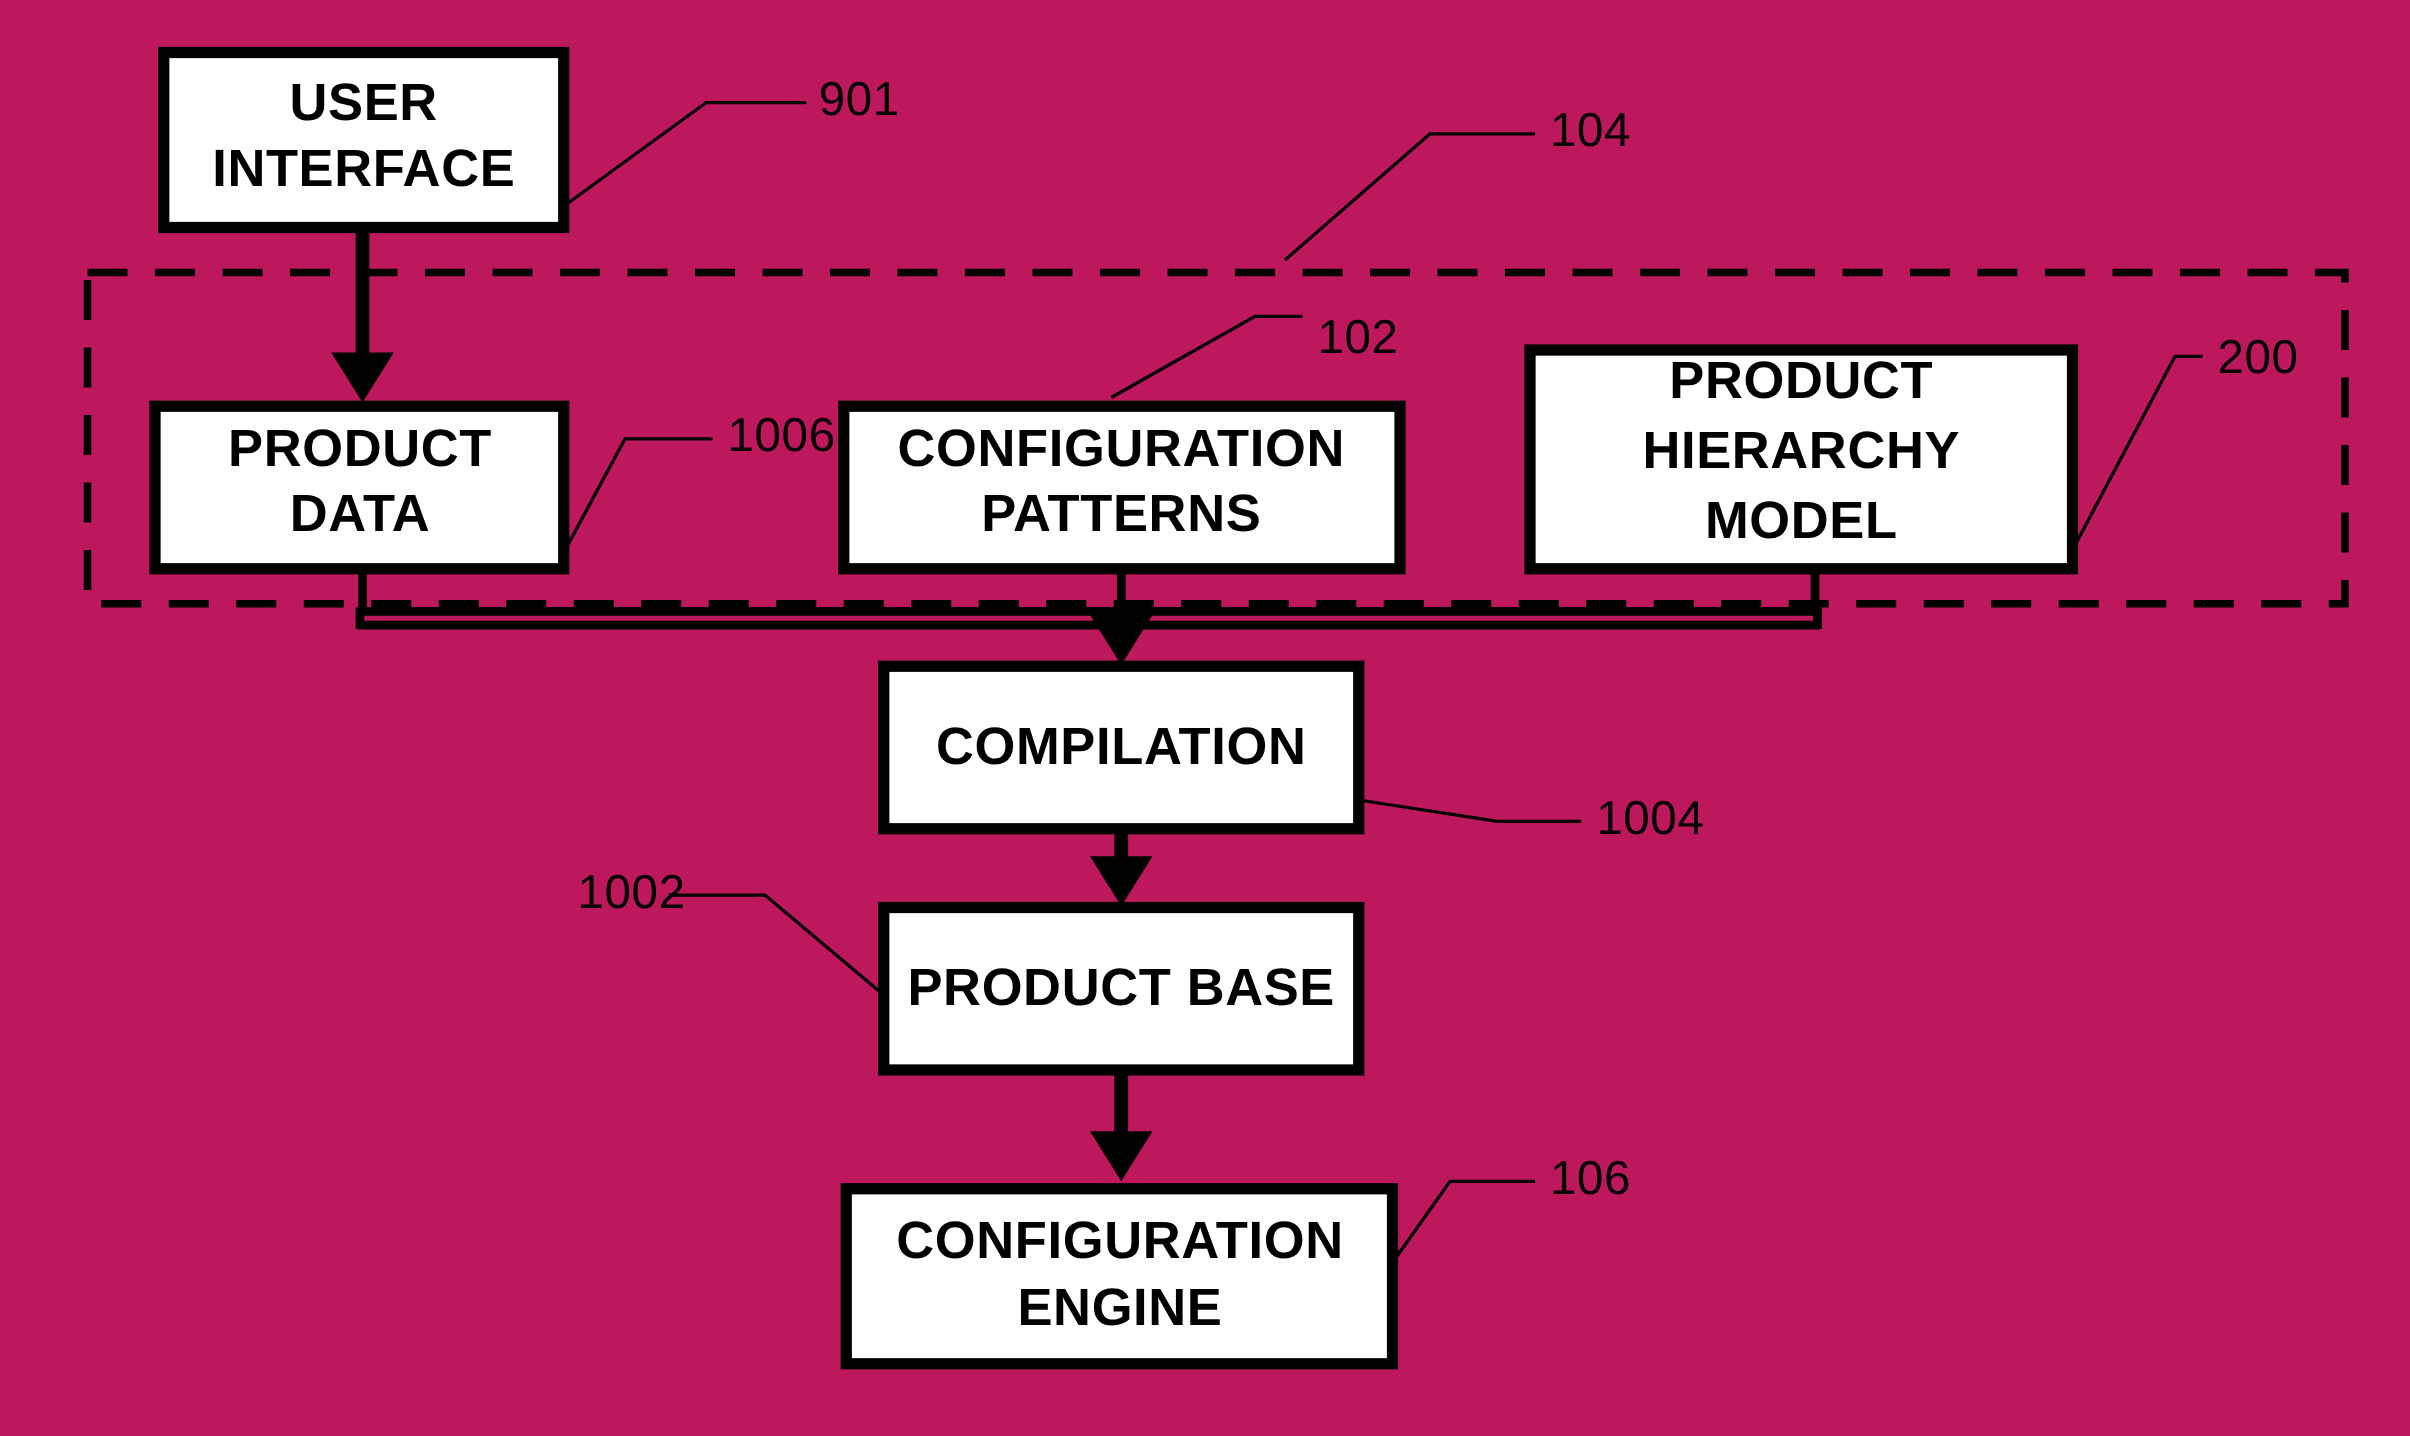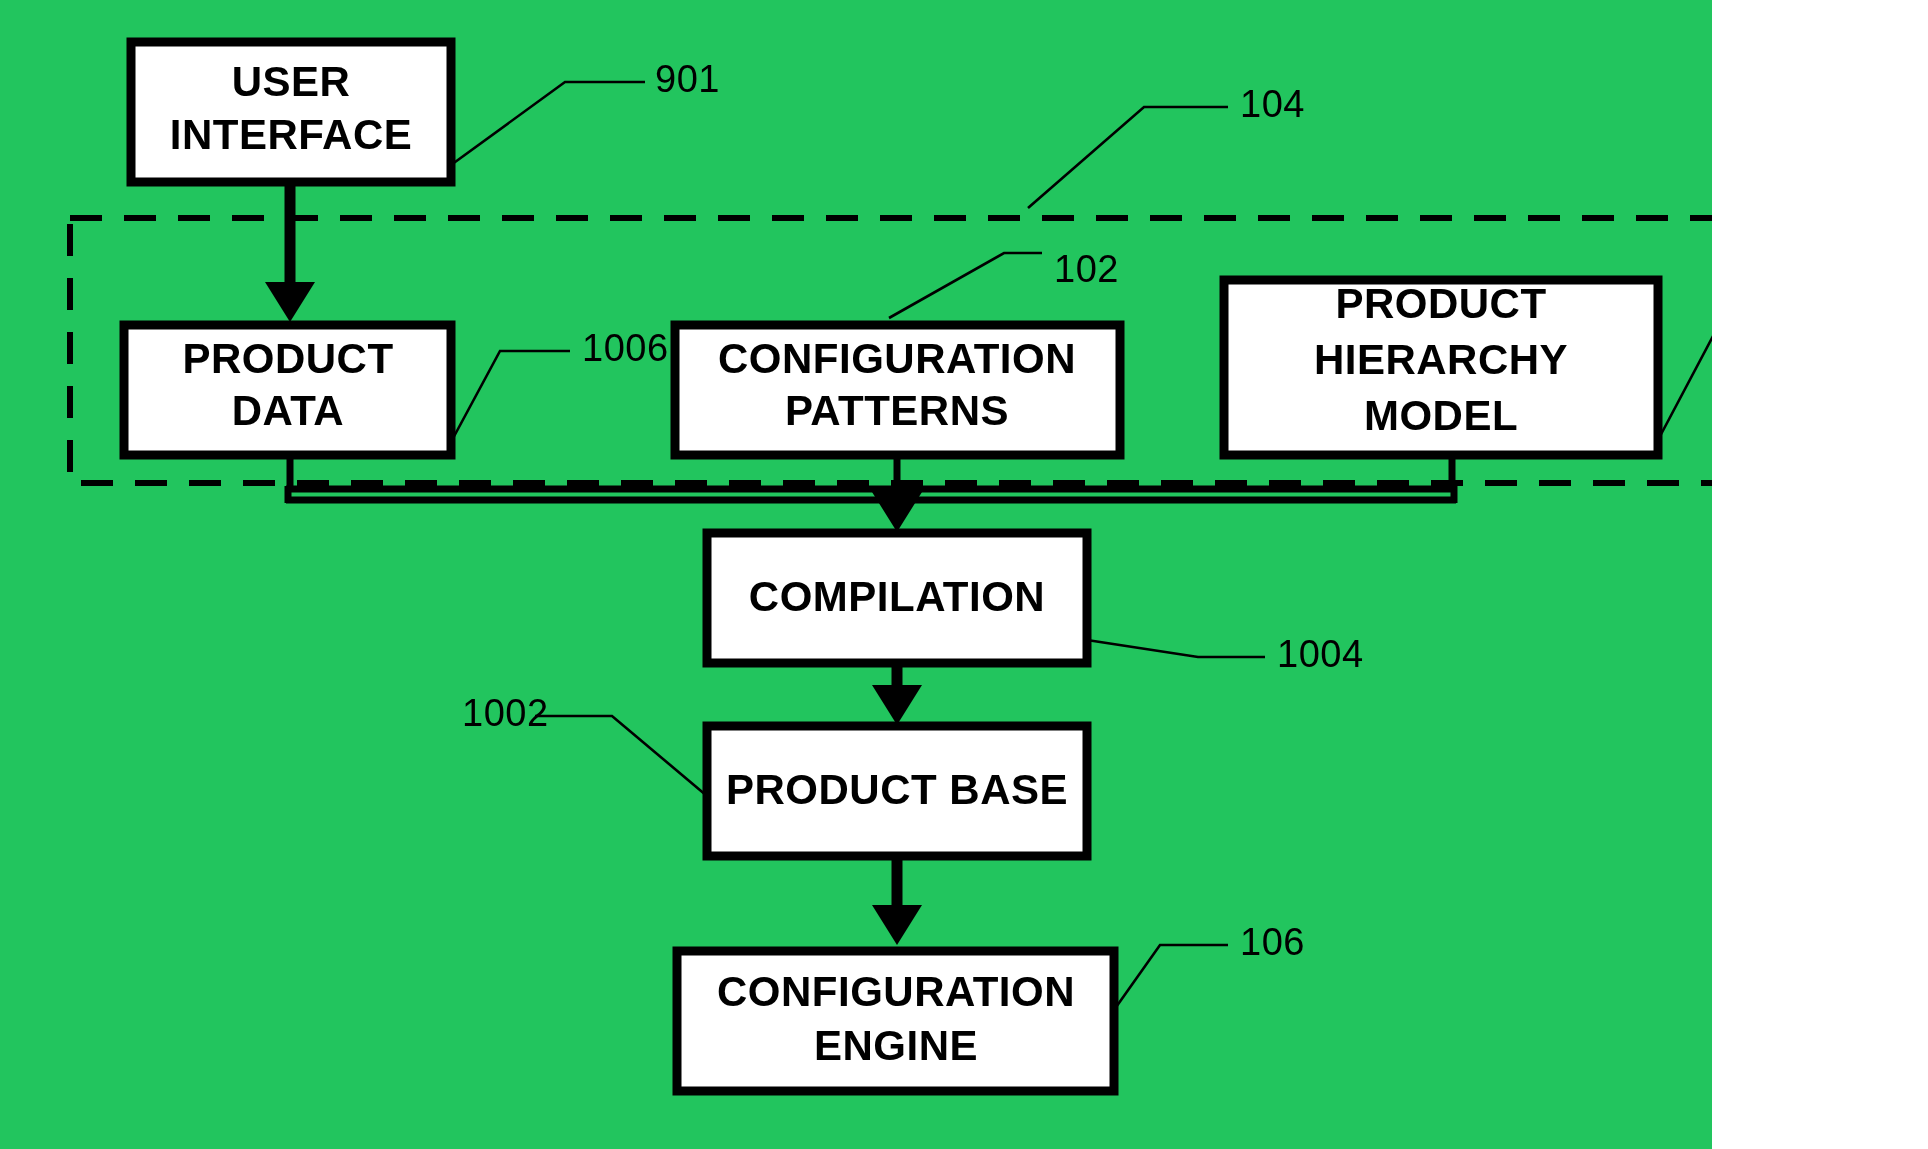--- a/index.html
+++ b/index.html
@@ -6,23 +6,23 @@
   html, body {
     margin: 0;
     padding: 0;
     background: #ffffff;
   }
   body {
     font-family: "Liberation Sans", sans-serif;
   }
   #canvas {
     position: relative;
-    width: 1712px;
+    width: 1928px;
     height: 1149px;
-    background: #22c55e;
+    background: #be185d;
     overflow: hidden;
     text-decoration: underline;
   }
   #diagram-svg {
     position: absolute;
     left: 0;
     top: 0;
     width: 1928px;
     height: 1149px;
   }

